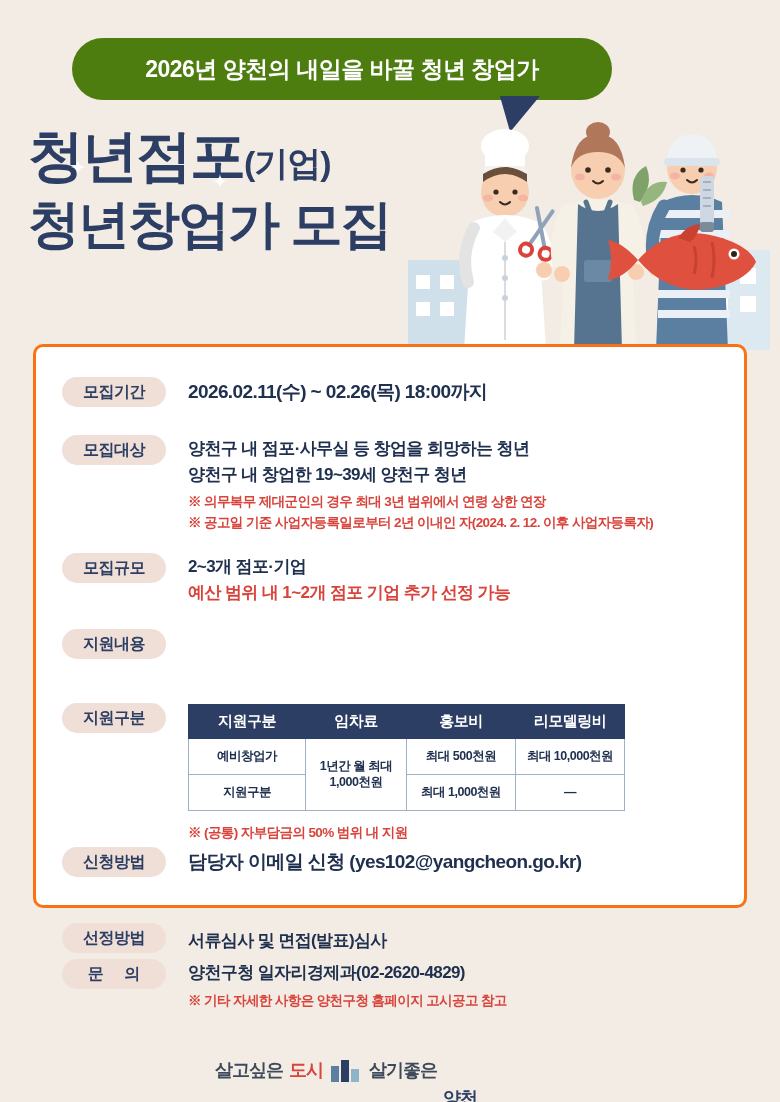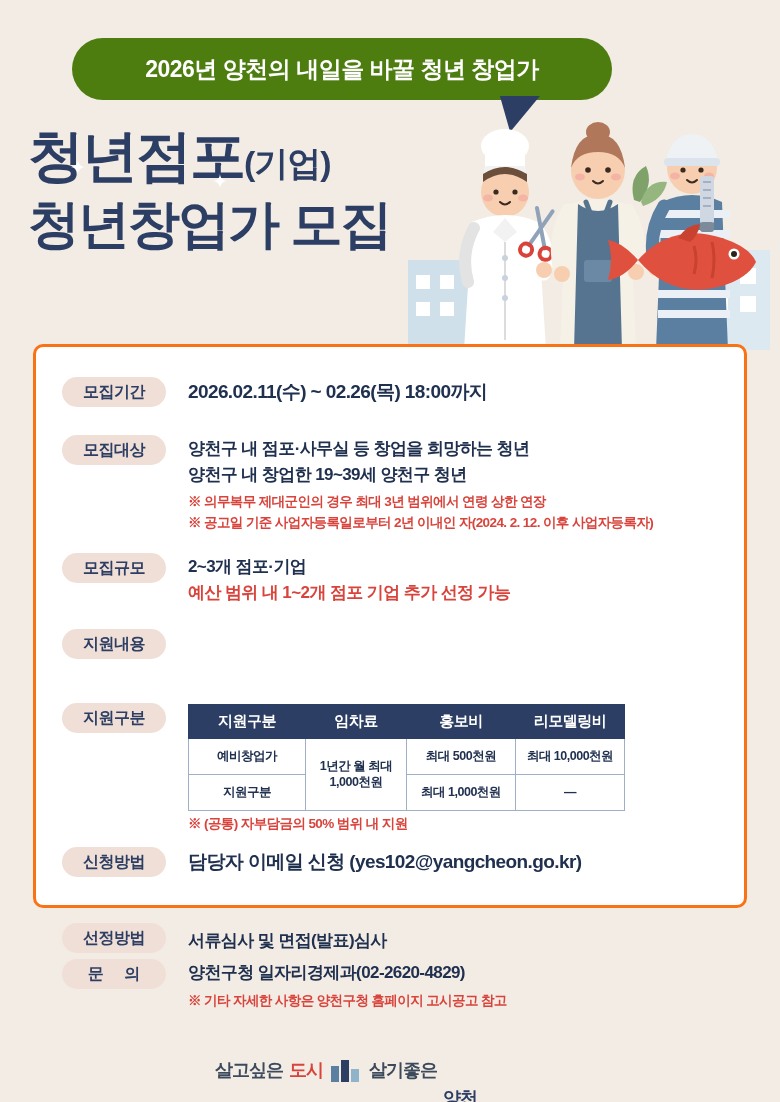--- a/index.html
+++ b/index.html
@@ -398,21 +398,21 @@
               <td>최대 500천원</td>
               <td>최대 10,000천원</td>
             </tr>
             <tr>
               <td>지원구분</td>
               <td>최대 1,000천원</td>
               <td>―</td>
             </tr>
           </tbody>
         </table>
-        <div class="t-note" style="margin-top:3px;">※ (공통) 자부담금의 50% 범위 내 지원</div>
+        <div class="t-note" style="margin-top:12px;">※ (공통) 자부담금의 50% 범위 내 지원</div>
       </div>
     </div>
 
     <div class="row" style="top:500px;">
       <div class="tag">신청방법</div>
       <div class="rc">
         <div class="t-main big">담당자 이메일 신청 (yes102@yangcheon.go.kr)</div>
       </div>
     </div>
 

